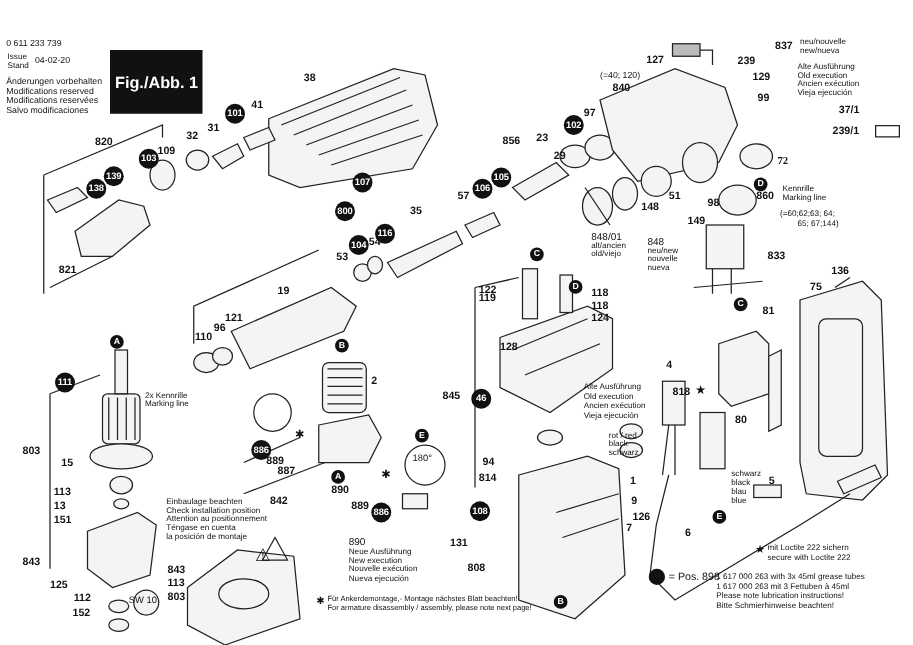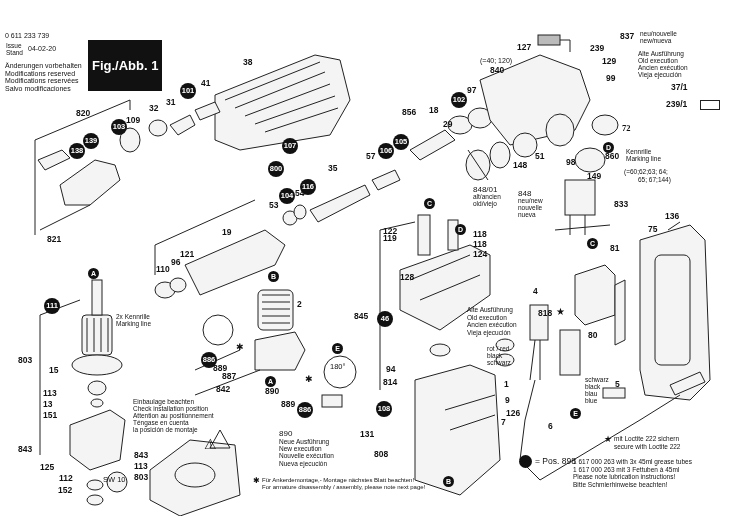--- a/index.html
+++ b/index.html
@@ -197,28 +197,28 @@
 <div class="num" style="left:665px;top:212px;">136</div>
 <div class="num" style="left:648px;top:225px;">75</div>
 <div class="num" style="left:610px;top:244px;">81</div>
 
 <div class="num" style="left:517px;top:43px;">127</div>
 <div class="abs txt" style="left:480px;top:57px;">(=40; 120)</div>
 <div class="num" style="left:490px;top:66px;">840</div>
 <div class="num" style="left:467px;top:86px;">97</div>
 <div class="badge" style="left:451px;top:92px;">102</div>
 <div class="num" style="left:443px;top:104px;margin-top:16px;">29</div>
-<div class="num" style="left:429px;top:106px;">18</div>
+<div class="num" style="left:429px;top:106px;">23</div>
 <div class="num" style="left:402px;top:108px;">856</div>
 <div class="badge" style="left:393px;top:134px;">105</div>
 <div class="badge" style="left:378px;top:143px;">106</div>
 <div class="num" style="left:535px;top:152px;">51</div>
 <div class="num" style="left:513px;top:161px;">148</div>
 <div class="num" style="left:566px;top:158px;">98</div>
-<div class="num" style="left:587px;top:172px;">149</div>
+<div class="num" style="left:550px;top:172px;">149</div>
 <div class="abs txt bold" style="left:473px;top:186px;font-size:6.5px;line-height:7px;">
   <div style="font-size:8px">848/01</div>
   <div>alt/ancien</div>
   <div>old/viejo</div>
 </div>
 <div class="abs txt bold" style="left:518px;top:190px;font-size:6.5px;line-height:7px;">
   <div style="font-size:8px">848</div>
   <div>neu/new</div>
   <div>nouvelle</div>
   <div>nueva</div>
@@ -227,21 +227,21 @@
 <div class="num" style="left:243px;top:58px;">38</div>
 <div class="num" style="left:201px;top:79px;">41</div>
 <div class="badge" style="left:180px;top:83px;">101</div>
 <div class="num" style="left:166px;top:98px;">31</div>
 <div class="num" style="left:149px;top:104px;">32</div>
 <div class="num" style="left:76px;top:109px;">820</div>
 <div class="num" style="left:126px;top:116px;">109</div>
 <div class="badge" style="left:111px;top:119px;">103</div>
 <div class="badge" style="left:83px;top:133px;">139</div>
 <div class="badge" style="left:69px;top:143px;">138</div>
-<div class="num" style="left:47px;top:211px;margin-top:24px;">821</div>
+<div class="num" style="left:47px;top:211px;">821</div>
 <div class="badge" style="left:282px;top:138px;">107</div>
 <div class="badge" style="left:268px;top:161px;">800</div>
 <div class="num" style="left:328px;top:164px;">35</div>
 <div class="num" style="left:366px;top:152px;">57</div>
 <div class="badge" style="left:300px;top:179px;">116</div>
 <div class="num" style="left:295px;top:189px;">54</div>
 <div class="badge" style="left:279px;top:188px;">104</div>
 <div class="num" style="left:269px;top:201px;">53</div>
 <div class="num" style="left:222px;top:228px;">19</div>
 <div class="num" style="left:180px;top:250px;">121</div>
@@ -326,21 +326,21 @@
 <div class="ref" style="left:268px;top:271px;">B</div>
 <div class="num" style="left:297px;top:300px;">2</div>
 <div class="abs" style="left:236px;top:342px;font-size:9px;">✱</div>
 <div class="badge" style="left:201px;top:352px;">886</div>
 <div class="num" style="left:213px;top:364px;">889</div>
 <div class="num" style="left:222px;top:372px;">887</div>
 <div class="ref" style="left:265px;top:376px;">A</div>
 <div class="ref" style="left:332px;top:343px;">E</div>
 <div class="abs txt" style="left:330px;top:363px;font-size:7.5px;">180°</div>
 <div class="abs" style="left:305px;top:374px;font-size:9px;">✱</div>
-<div class="num" style="left:216px;top:385px;">842</div>
+<div class="num" style="left:216px;top:396px;">842</div>
 <div class="num" style="left:265px;top:387px;">890</div>
 <div class="num" style="left:281px;top:400px;">889</div>
 <div class="badge" style="left:297px;top:402px;">886</div>
 
 <div class="abs txt bold" style="left:279px;top:430px;font-size:6.5px;line-height:7.2px;">
   <div style="font-size:8px;line-height:8px">890</div>
   <div>Neue Ausführung</div>
   <div>New execution</div>
   <div>Nouvelle exécution</div>
   <div>Nueva ejecución</div>

